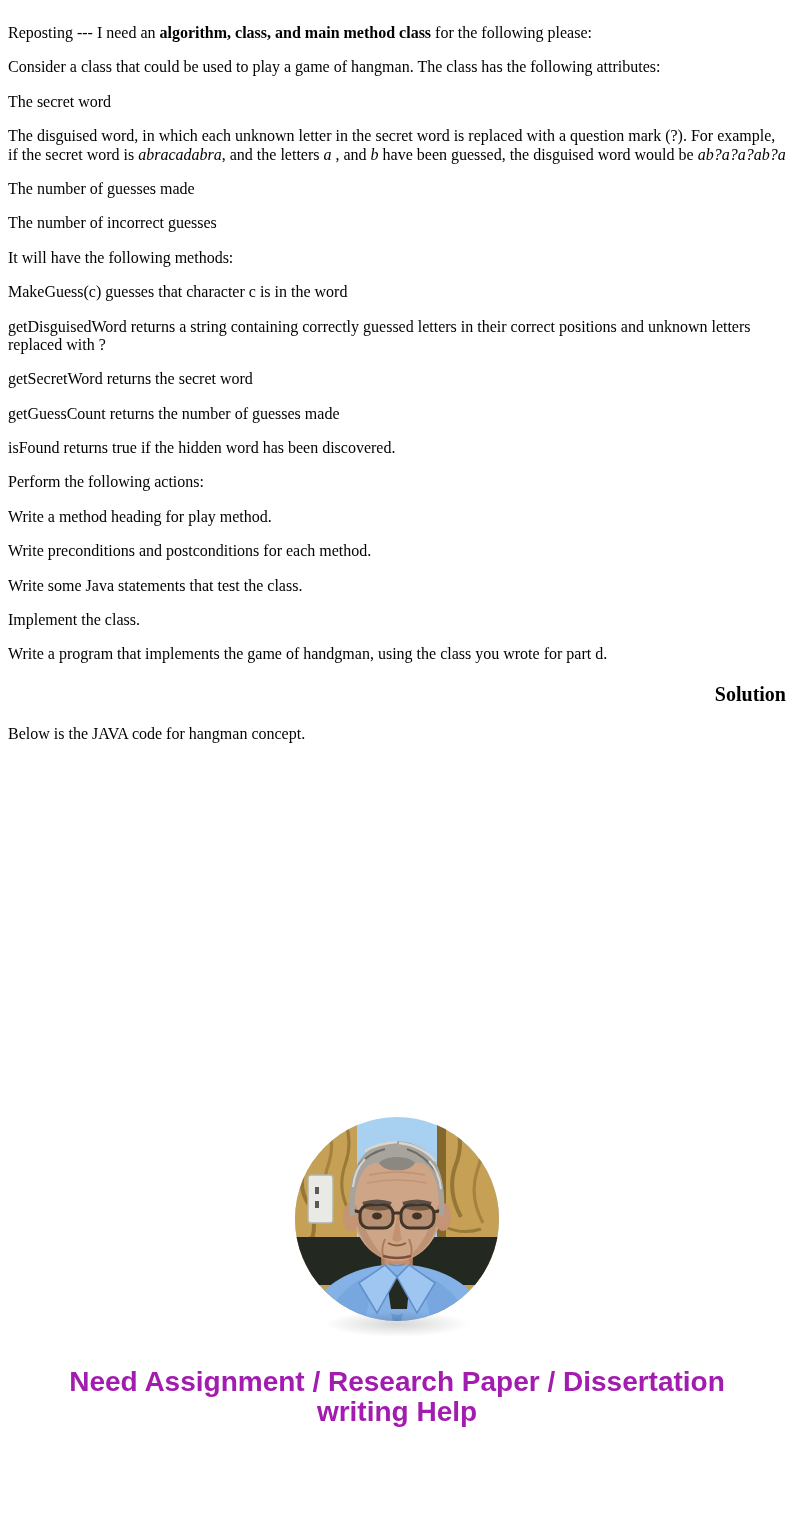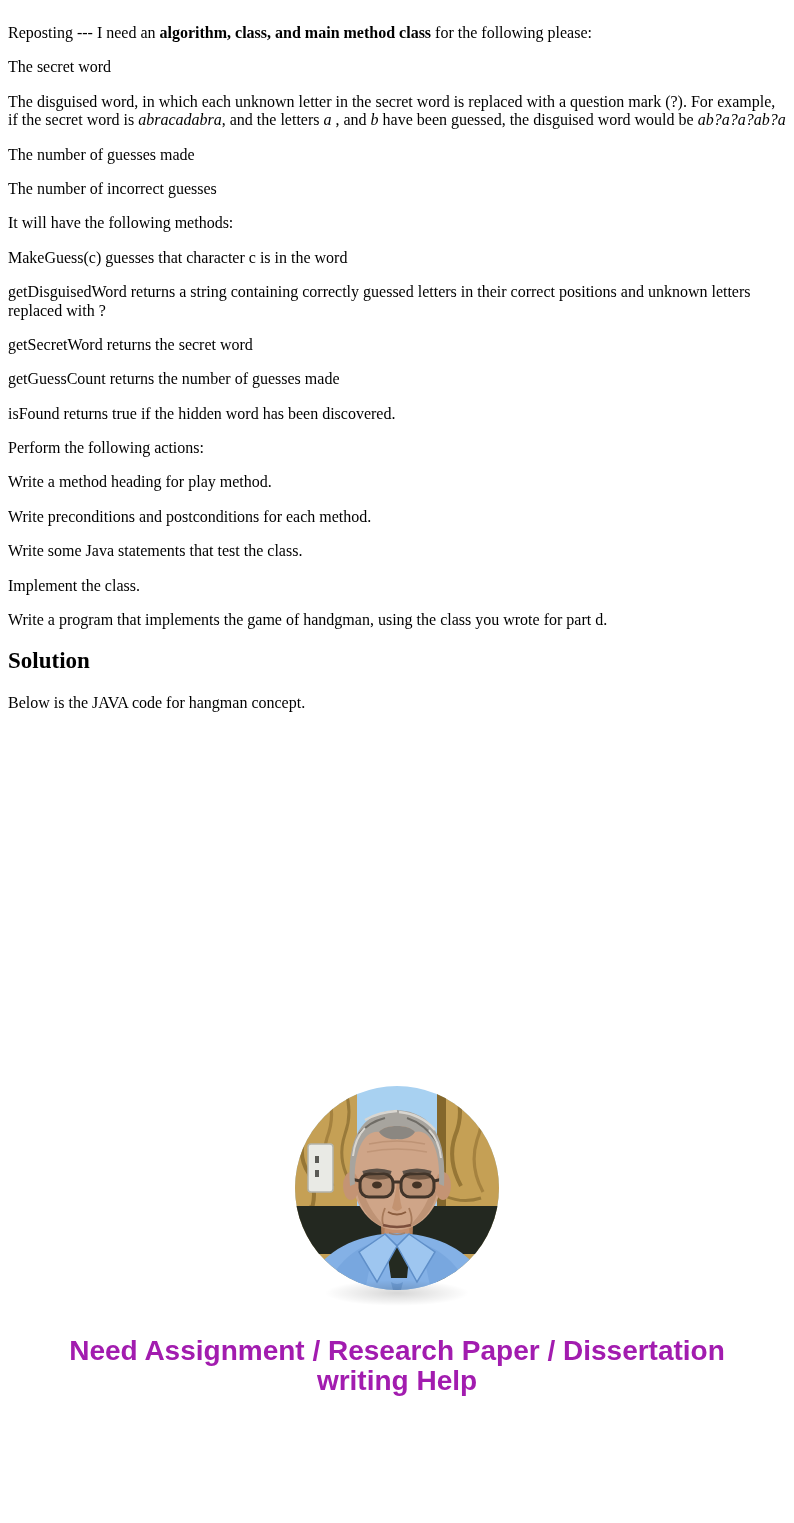--- a/index.html
+++ b/index.html
@@ -10,23 +10,24 @@
     font-family:"Liberation Serif", serif;
     font-size:16px;
     line-height:1.15;
   }
   article p{margin:16px 0;}
   article p:first-child{margin-top:16px;}
   article b{font-weight:bold;}
   article i{text-align:right;}
   h2.solution{
     font-family:"Liberation Serif", serif;
-    font-size:23px;
+    font-size:20px;
     font-weight:bold;
     margin:19px 0;
+    text-align:right;
   }
   .spacer{height:358px;}
   .avatar-wrap{
     width:204px;height:204px;
     margin:0 auto;
     position:relative;
   }
   .avatar-shadow{
     position:absolute;
     left:14%;bottom:-16px;
@@ -44,20 +45,21 @@
     color:#a21caf;
   }
 </style>
 </head>
 <body>
 
 <main>
 
   <article>
       <p><span>Reposting --- I need an </span><b>algorithm, class, and main method class</b><span> for the following please:</span></p>
+      <p><span>Consider a class that could be used to play a game of hangman. The class has the following attributes:</span></p>
       <p><span>The secret word</span></p>
       <p><span>The disguised word, in which each unknown letter in the secret word is replaced with a question mark (?). For example, if the secret word is </span><i>abracadabra</i><span>, and the letters </span><i>a</i><span> , and </span><i>b</i><span> have been guessed, the disguised word would be </span><i>ab?a?a?ab?a</i></p>
       <p><span>The number of guesses made</span></p>
       <p><span>The number of incorrect guesses</span></p>
       <p><span>It will have the following methods:</span></p>
       <p><span>MakeGuess(c) guesses that character c is in the word</span></p>
       <p><span>getDisguisedWord returns a string containing correctly guessed letters in their correct positions and unknown letters replaced with ?</span></p>
       <p><span>getSecretWord returns the secret word</span></p>
       <p><span>getGuessCount returns the number of guesses made</span></p>
       <p><span>isFound returns true if the hidden word has been discovered.</span></p>

